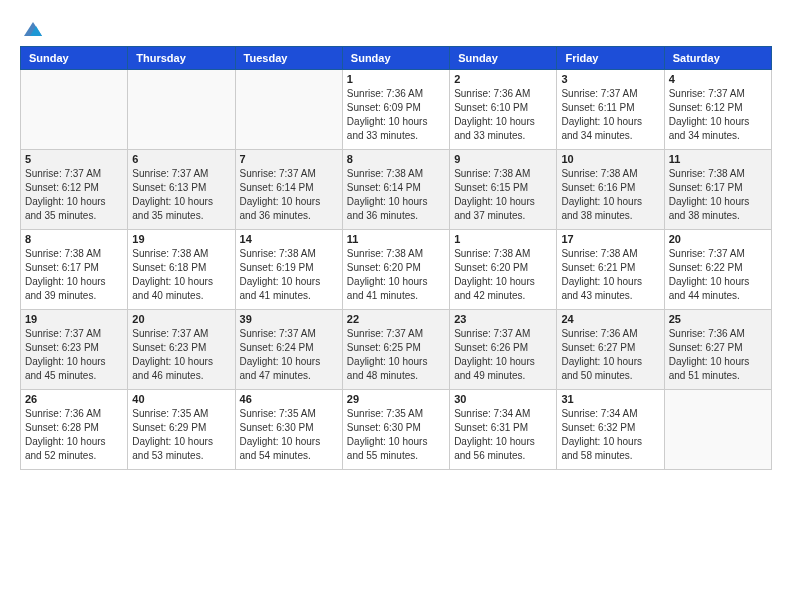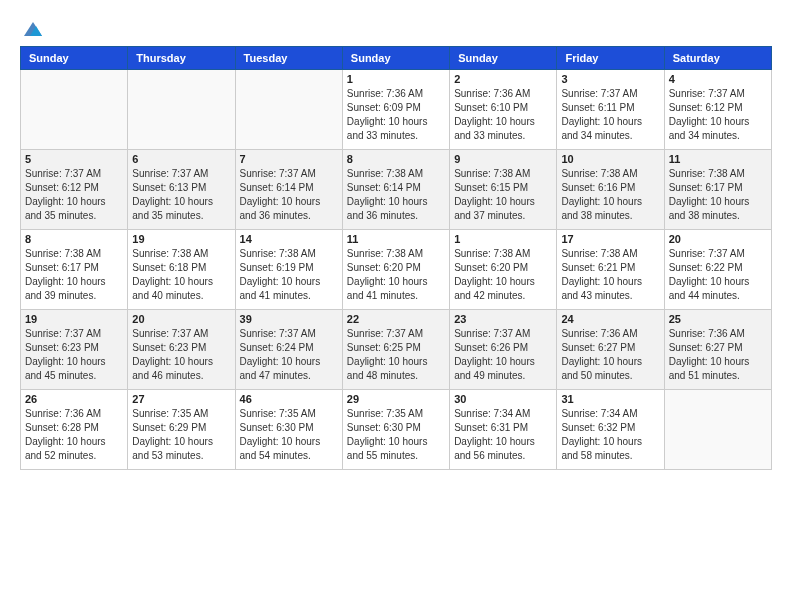--- a/index.html
+++ b/index.html
@@ -295,21 +295,21 @@
           </td>
         </tr>
         <tr>
           <td>
             <span class="day-number">26</span>
             <div class="day-info" style="white-space: pre-line;">Sunrise: 7:36 AM
 Sunset: 6:28 PM
 Daylight: 10 hours and 52 minutes.</div>
           </td>
           <td>
-            <span class="day-number">27</span>
+            <span class="day-number">40</span>
             <div class="day-info" style="white-space: pre-line;">Sunrise: 7:35 AM
 Sunset: 6:29 PM
 Daylight: 10 hours and 53 minutes.</div>
           </td>
           <td>
             <span class="day-number">46</span>
             <div class="day-info" style="white-space: pre-line;">Sunrise: 7:35 AM
 Sunset: 6:30 PM
 Daylight: 10 hours and 54 minutes.</div>
           </td>

